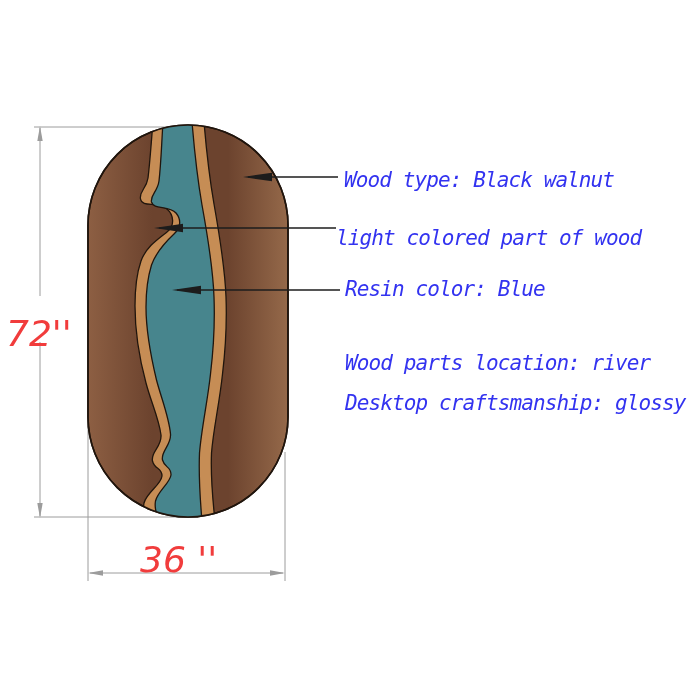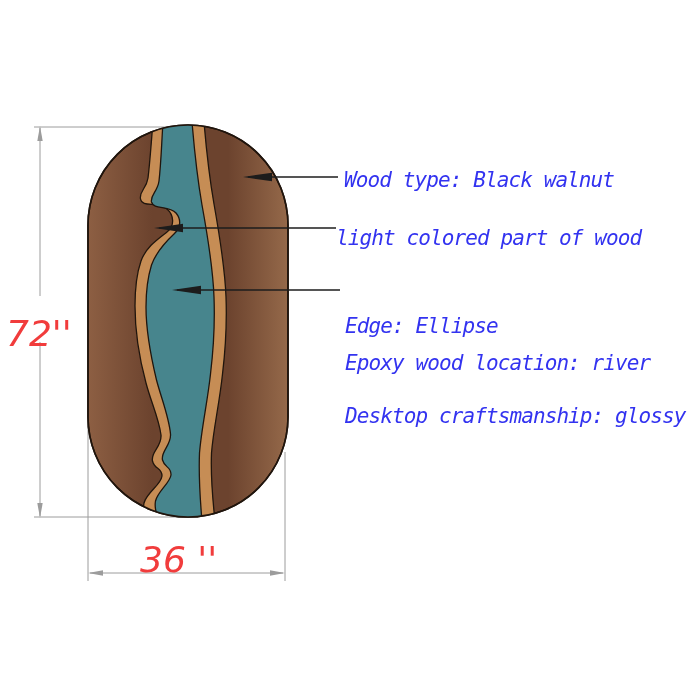--- a/index.html
+++ b/index.html
@@ -41,21 +41,21 @@
     font-size:21px;
     line-height:27px;
     letter-spacing:-0.9px;
     white-space:nowrap;
   }
   .co-0{left:344px;top:167px;}
   .co-1{left:336px;top:213px;margin-top:12px;}
   .co-2{left:345px;top:276px;}
   .co-3{left:345px;top:313px;}
   .co-4{left:345px;top:350px;}
-  .co-5{left:345px;top:403px;text-align:center;}
+  .co-5{left:345px;top:390px;text-align:center;}
 </style>
 </head>
 <body>
 
 <div class="canvas">
 
   <svg width="700" height="700" viewBox="0 0 700 700">
     <defs>
       <linearGradient id="woodGrad" gradientUnits="userSpaceOnUse" x1="88" y1="0" x2="288" y2="0">
         <stop offset="0" style="stop-color:var(--wood-outer-left,#8d5f43)"></stop>
@@ -141,17 +141,17 @@
       <line class="leader-line" x1="177" y1="290" x2="340" y2="290"></line>
       <polygon class="leader-arrow" points="172,290 201,285.7 201,294.3"></polygon>
     </g>
   </svg>
 
   <div class="dim-label height-label">72''</div>
   <div class="dim-label width-label">36 ''</div>
 
   <div class="callout co-0">Wood type: Black walnut</div>
   <div class="callout co-1">light colored part of wood</div>
-  <div class="callout co-3">Edge: Ellipse</div>
-  <div class="callout co-4">Epoxy wood location: river</div>
+  <div class="callout co-2">Resin color: Blue</div>
+  <div class="callout co-4">Wood parts location: river</div>
   <div class="callout co-5">Desktop craftsmanship: glossy</div>
 
 </div>
 
 </body></html>

